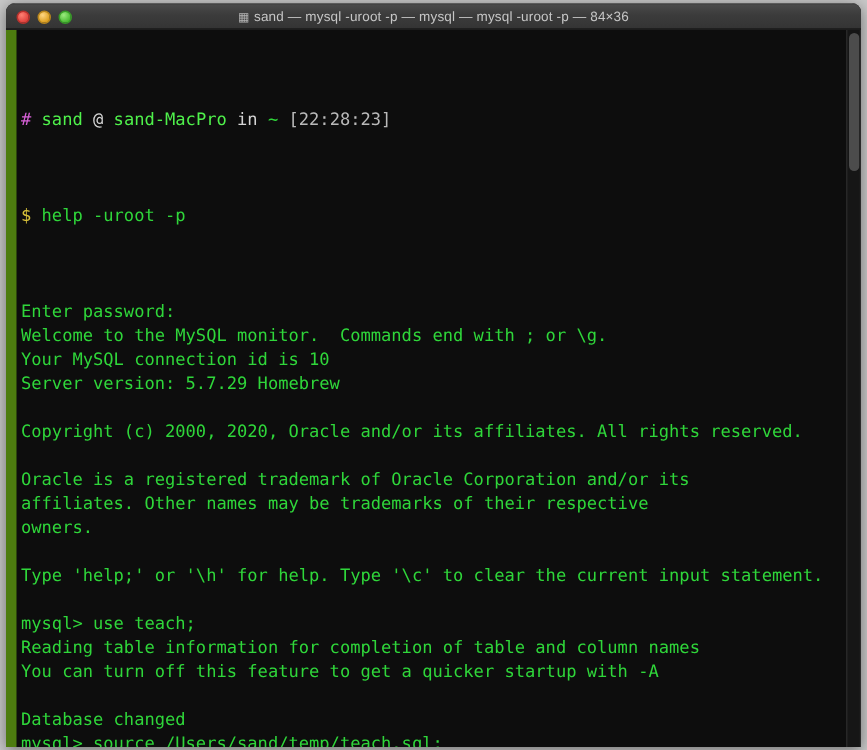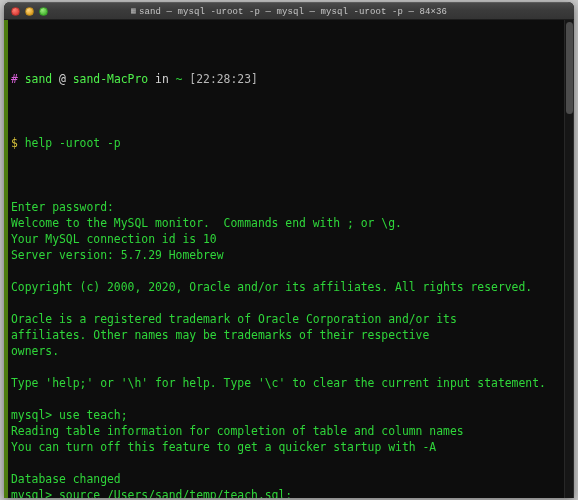--- a/index.html
+++ b/index.html
@@ -53,41 +53,41 @@
     box-sizing: border-box;
   }
   .dot.red    { background: radial-gradient(circle at 35% 30%, #ff7f72, #e0443e 70%); border: 1px solid #b8322d; }
   .dot.yellow { background: radial-gradient(circle at 35% 30%, #ffd783, #dea123 70%); border: 1px solid #b8861d; }
   .dot.green  { background: radial-gradient(circle at 35% 30%, #9bea7e, #4cbb35 70%); border: 1px solid #389a28; }
 
   .title-text {
     position: absolute;
     left: 0; right: 0;
     text-align: center;
-    font-family: Liberation Mono, monospace;
+    font-family: Liberation Sans, sans-serif;
     font-size: 9px;
     color: #c6c6c6;
     letter-spacing: 0.1px;
     white-space: nowrap;
     pointer-events: none;
   }
   .title-icon {
     display: inline-block;
     font-size: 8px;
     color: #b3b3b3;
     margin-right: 3px;
     vertical-align: 0.5px;
   }
 
   
   .term-wrap {
     position: relative;
     flex: 1 1 auto;
     background: #0d0d0d;
-    border-left: 4px solid #4d7c0f;
+    border-left: 7px solid #4d7c0f;
     border-right: 1px solid #2b2b2b;
     box-sizing: border-box;
     overflow: hidden;
   }
 
   .screen {
     position: absolute;
     left: 0; top: 0; right: 0; bottom: 0;
     padding: 3px 0 0 3px;
     box-sizing: border-box;

